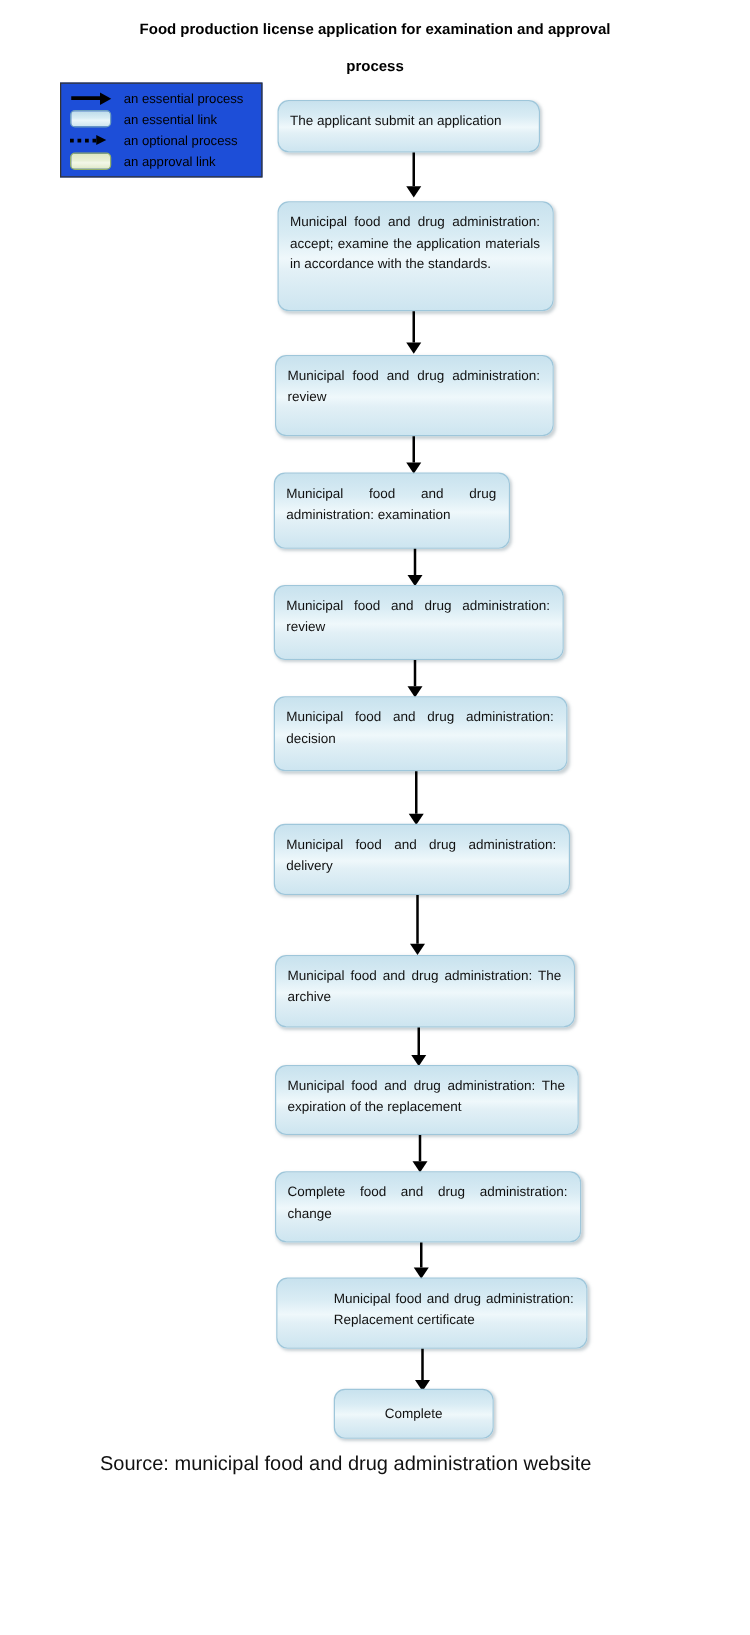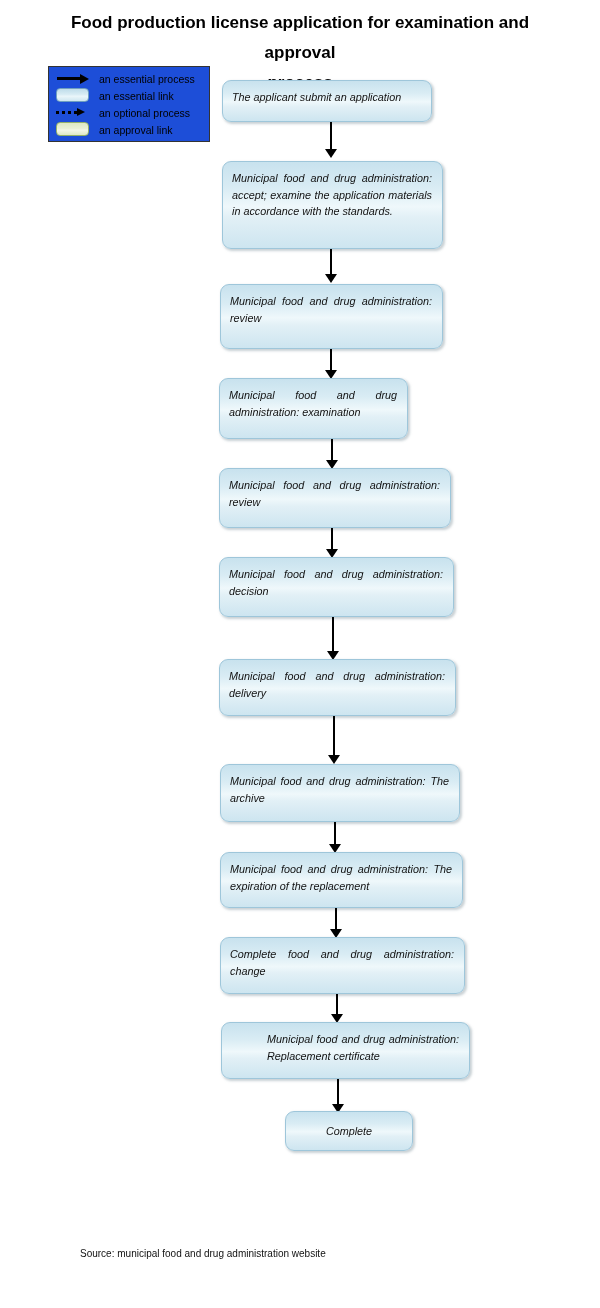--- a/index.html
+++ b/index.html
@@ -16,21 +16,21 @@
     overflow: hidden;
   }
 
   
   #chart-title {
     position: absolute;
     left: 70px;
     top: 8px;
     width: 460px;
     text-align: center;
-    font-size: 17px;
+    font-size: 12px;
     font-weight: bold;
     line-height: 30px;
     color: #000;
   }
   #chart-title .t-line { display: block; }
 
   
   #legend {
     position: absolute;
     left: 48px;
@@ -130,29 +130,27 @@
         #eff8fb 52%,
         #e2f0f6 64%,
         #cde5f0 100%);
     box-shadow: 1.5px 1.5px 2.5px rgba(120,140,150,0.40);
     padding: 8px 10px 6px 9px;
     font-size: 10.8px;
     line-height: 16.5px;
     color: #111;
     text-align: justify;
     text-justify: inter-word;
-    font-style: italic;
   }
   .flow-box.center-text {
     text-align: right;
     display: flex;
     align-items: center;
     justify-content: center;
     padding: 0;
-    margin-left: 18px;
   }
 
   
   .connector {
     position: absolute;
     width: 14px;
   }
   .connector .line {
     position: absolute;
     left: 6px;
@@ -166,22 +164,22 @@
     width: 0; height: 0;
     border-left: 6px solid transparent;
     border-right: 6px solid transparent;
     border-top: 9px solid #000;
   }
 
   
   #source-note {
     position: absolute;
     left: 80px;
-    top: 1248px;
-    font-size: 10px;
+    top: 1163px;
+    font-size: 16px;
     color: #111;
     white-space: nowrap;
   }
 </style>
 </head>
 <body>
 
 <div id="chart-title">
   <span class="t-line">Food production license application for examination and approval</span>
   <span class="t-line">process</span>

